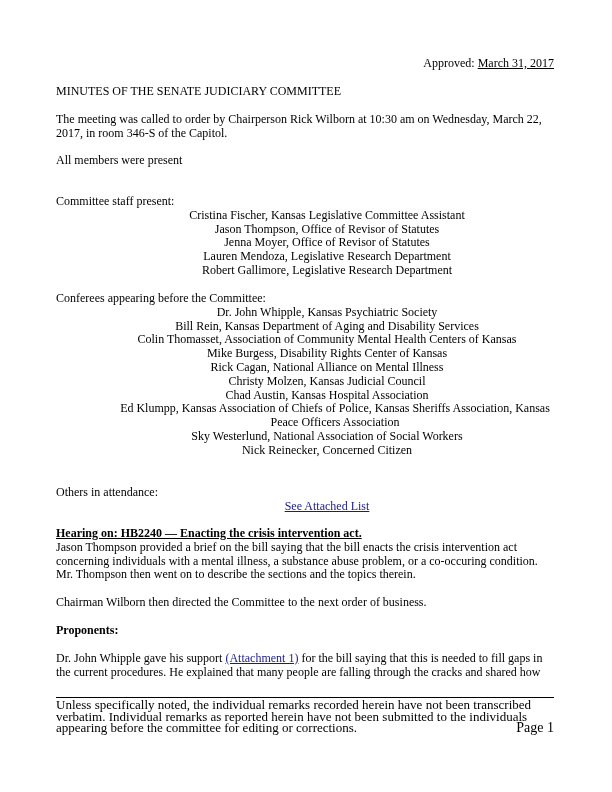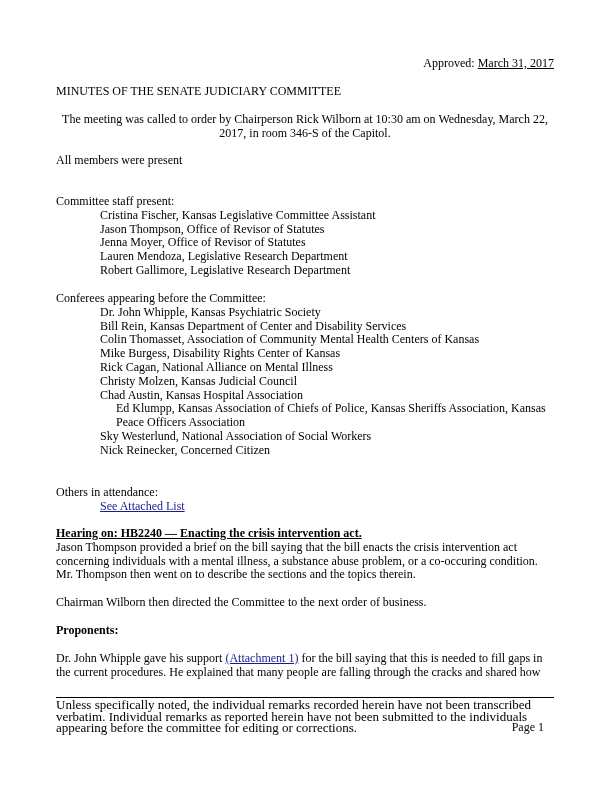--- a/index.html
+++ b/index.html
@@ -45,20 +45,21 @@
     .block {
       position: absolute;
       left: 0;
       width: 498px;
     }
     .para {
       margin: 0;
     }
     .indent {
       padding-left: 44px;
+      text-align: center;
     }
     .list-item {
       margin: 0;
       white-space: nowrap;
     }
     .list-item.wrap {
       white-space: normal;
       margin-left: 16px;
     }
     a.link {
@@ -86,38 +87,38 @@
     .footer-note {
       position: absolute;
       left: 0;
       top: 699px;
       width: 498px;
       font-size: 13px;
       line-height: 11.5px;
     }
     .page-number {
       position: absolute;
-      right: 10px;
+      right: 0;
       top: 721px;
-      font-size: 12px;
+      font-size: 14px;
       white-space: nowrap;
     }
   </style>
 </head>
 <body>
 
 <div class="page">
 
   <div class="approved">
     <span>Approved: </span><span class="date">March 31, 2017</span>
   </div>
 
   <div class="title">MINUTES OF THE SENATE JUDICIARY COMMITTEE</div>
 
-  <div class="block" style="top:113px;text-align:center;">
+  <div class="block" style="top:113px;">
     <p class="para">The meeting was called to order by Chairperson Rick Wilborn at 10:30 am on Wednesday, March 22, 2017, in room 346-S of the Capitol.</p>
   </div>
 
   <div class="block" style="top:154px;">
     <p class="para">All members were present</p>
   </div>
 
   <div class="block" style="top:195px;">
     <p class="para">Committee staff present:</p>
     <div class="indent">
@@ -126,21 +127,21 @@
       <p class="list-item">Jenna Moyer, Office of Revisor of Statutes</p>
       <p class="list-item">Lauren Mendoza, Legislative Research Department</p>
       <p class="list-item">Robert Gallimore, Legislative Research Department</p>
     </div>
   </div>
 
   <div class="block" style="top:292px;">
     <p class="para">Conferees appearing before the Committee:</p>
     <div class="indent">
       <p class="list-item">Dr. John Whipple, Kansas Psychiatric Society</p>
-      <p class="list-item">Bill Rein, Kansas Department of Center and Disability Services</p>
+      <p class="list-item">Bill Rein, Kansas Department of Aging and Disability Services</p>
       <p class="list-item">Colin Thomasset, Association of Community Mental Health Centers of Kansas</p>
       <p class="list-item">Mike Burgess, Disability Rights Center of Kansas</p>
       <p class="list-item">Rick Cagan, National Alliance on Mental Illness</p>
       <p class="list-item">Christy Molzen, Kansas Judicial Council</p>
       <p class="list-item">Chad Austin, Kansas Hospital Association</p>
       <p class="list-item wrap">Ed Klumpp, Kansas Association of Chiefs of Police, Kansas Sheriffs Association, Kansas Peace Officers Association</p>
       <p class="list-item">Sky Westerlund, National Association of Social Workers</p>
       <p class="list-item">Nick Reinecker, Concerned Citizen</p>
     </div>
   </div>

